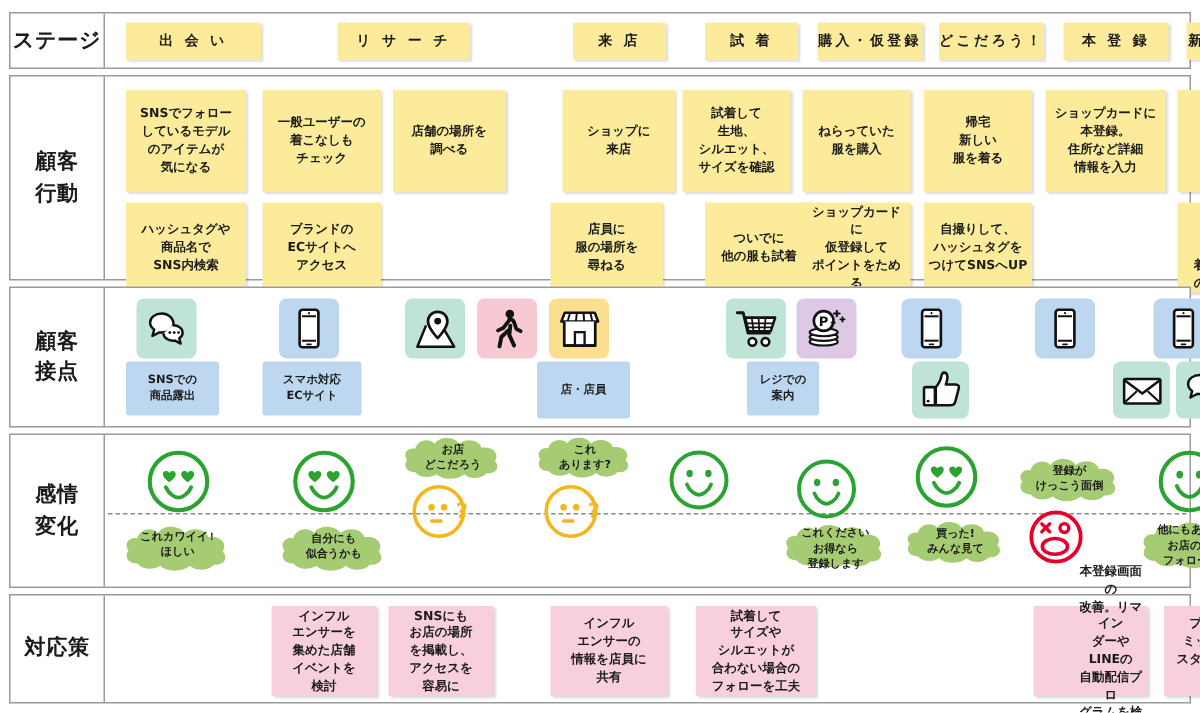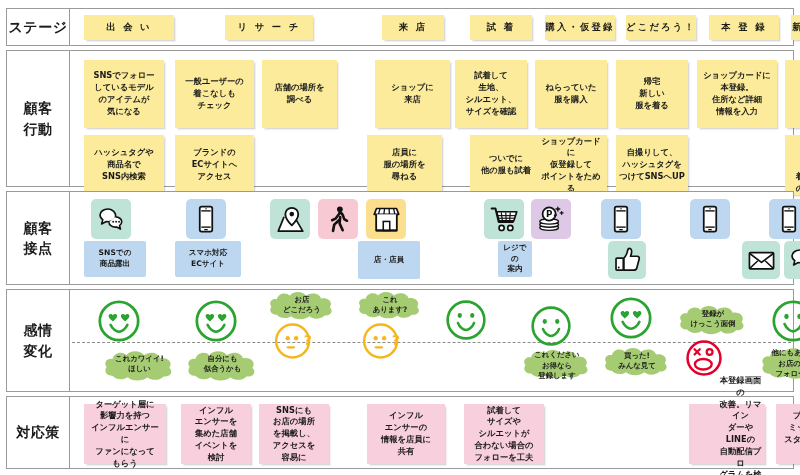--- a/index.html
+++ b/index.html
@@ -315,21 +315,21 @@
         </div>
         <div class="tp-label" style="left: 14px; top: 49px; width: 62px; height: 36px;">
           <span>SNSでの<br>商品露出</span>
         </div>
         <div class="tp-label" style="left: 105px; top: 49px; width: 66px; height: 36px;">
           <span>スマホ対応<br>ECサイト</span>
         </div>
         <div class="tp-label" style="left: 288px; top: 49px; width: 62px; height: 38px;">
           <span>店・店員</span>
         </div>
-        <div class="tp-label" style="left: 428px; top: 49px; width: 34px; height: 36px;">
+        <div class="tp-label" style="left: 428px; top: 49px; width: 48px; height: 36px;">
           <span>レジでの<br>案内</span>
         </div>
       </div>
   </div>
 
   <div class="row" id="row-emotion">
     <div class="row-label">感情<br>変化</div>
     <div class="row-body" id="emotion-body">
       <div class="baseline"></div>
     <div class="face" style="left: 26px; top: 8px; width: 46px; height: 46px;"><svg viewBox="0 0 60 60" width="100%" height="100%">
@@ -381,21 +381,21 @@
     <path d="M16.5 17.5 L24 25 M24 17.5 L16.5 25" stroke="#e3002b" stroke-width="3.2" stroke-linecap="round"></path>
     <circle cx="38" cy="21.5" r="4.2" fill="none" stroke="#e3002b" stroke-width="3.2"></circle>
     <ellipse cx="29" cy="39" rx="12" ry="7.5" fill="none" stroke="#e3002b" stroke-width="3.4"></ellipse>
   </svg></div>
         <div class="face" style="left: 700px; top: 8px; width: 46px; height: 46px;"><svg viewBox="0 0 60 60" width="100%" height="100%">
       <circle cx="30" cy="30" r="25" fill="none" stroke="#2aa331" stroke-width="3.6"></circle>
       <ellipse cx="21.5" cy="24" rx="2.9" ry="3.4" fill="#2aa331"></ellipse>
       <ellipse cx="38.5" cy="24" rx="2.9" ry="3.4" fill="#2aa331"></ellipse>
       <path d="M19 34c2.5 6.5 8 9.5 11 9.5s8.5-3 11-9.5" fill="none" stroke="#2aa331" stroke-width="3.4" stroke-linecap="round"></path>
     </svg></div>
-        <div class="bubble" style="left: 33px; top: 58px; width: 73px; height: 32px;">
+        <div class="bubble" style="left: 12px; top: 58px; width: 73px; height: 32px; font-family: Liberation Mono, monospace;">
           <svg class="bubble-bg" viewBox="0 0 100 46" preserveAspectRatio="none">
     <path d="M13 38 C4 38 1 31 5 26 C0 20 6 13 13 15 C15 6 27 4 32 10 C37 2 52 3 56 10
       C63 4 76 6 78 14 C89 12 96 20 91 27 C97 33 92 40 83 39 C78 45 66 45 61 40
       C54 46 40 46 34 40 C28 44 18 44 13 38 Z" fill="#a5cc72"></path>
   </svg>
           <span>これカワイイ!<br>ほしい</span>
         </div>
         <div class="bubble" style="left: 116px; top: 58px; width: 73px; height: 32px;">
           <svg class="bubble-bg" viewBox="0 0 100 46" preserveAspectRatio="none">
     <path d="M13 38 C4 38 1 31 5 26 C0 20 6 13 13 15 C15 6 27 4 32 10 C37 2 52 3 56 10
@@ -451,23 +451,20 @@
       C54 46 40 46 34 40 C28 44 18 44 13 38 Z" fill="#a5cc72"></path>
   </svg>
           <span>他にもあるんだ<br>お店のSNS<br>フォローしよ</span>
         </div>
       </div>
   </div>
 
   <div class="row" id="row-action">
     <div class="row-label">対応策</div>
     <div class="row-body" id="action-body">
-        <div class="note note-pink" style="left: 14px; top: 7px; width: 82px; height: 60px;">
-          <span>ターゲット層に<br>影響力を持つ<br>インフルエンサーに<br>ファンになって<br>もらう</span>
-        </div>
         <div class="note note-pink" style="left: 111px; top: 7px; width: 70px; height: 60px;">
           <span>インフル<br>エンサーを<br>集めた店舗<br>イベントを<br>検討</span>
         </div>
         <div class="note note-pink" style="left: 189px; top: 7px; width: 70px; height: 60px;">
           <span>SNSにも<br>お店の場所<br>を掲載し、<br>アクセスを<br>容易に</span>
         </div>
         <div class="note note-pink" style="left: 297px; top: 7px; width: 78px; height: 60px;">
           <span>インフル<br>エンサーの<br>情報を店員に<br>共有</span>
         </div>
         <div class="note note-pink" style="left: 394px; top: 7px; width: 80px; height: 60px;">

